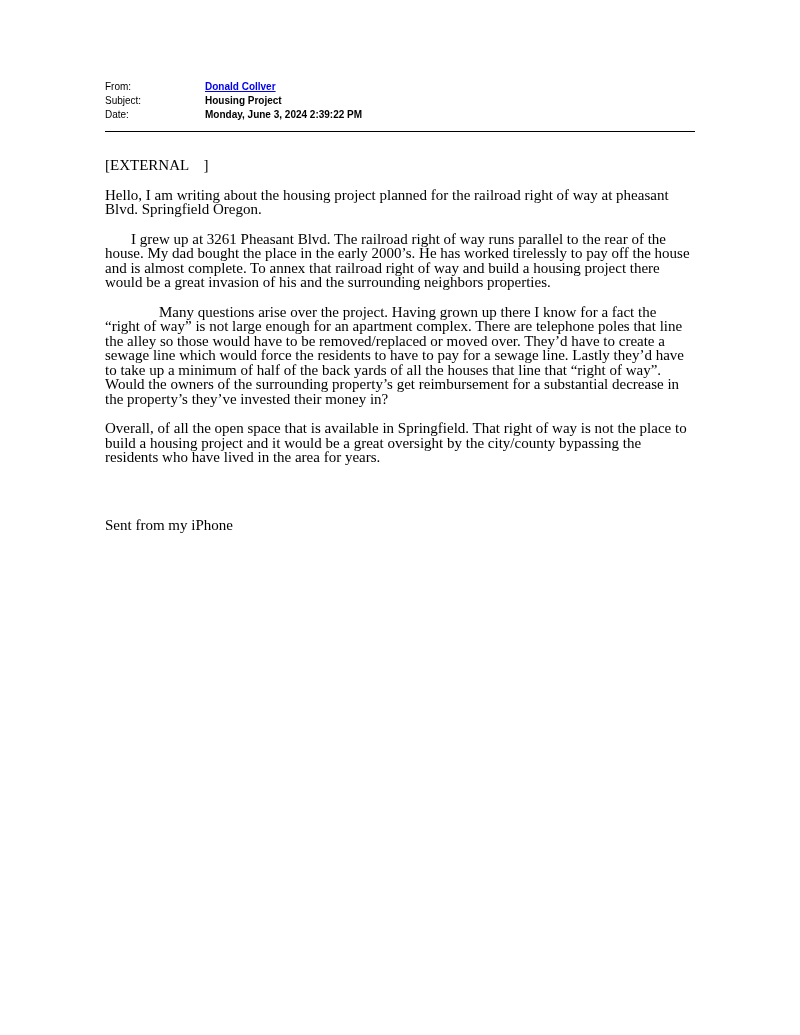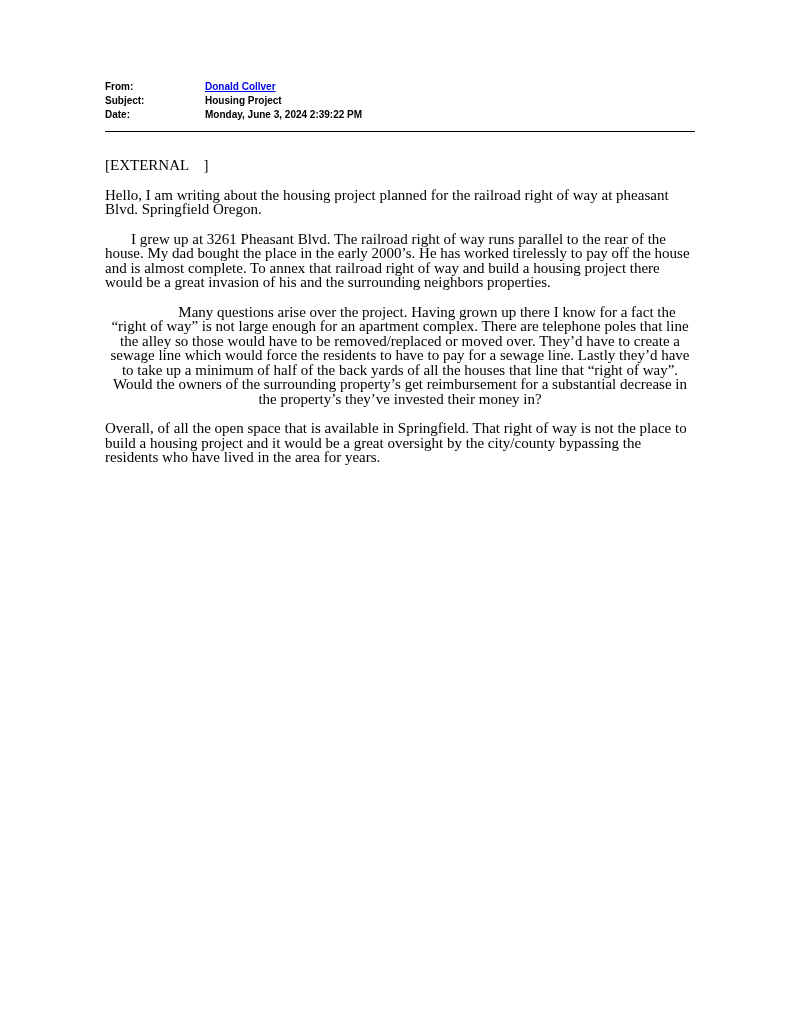--- a/index.html
+++ b/index.html
@@ -19,21 +19,21 @@
   
   .email-header {
     font-family: "Liberation Sans", sans-serif;
     font-size: 10px;
     line-height: 14px;
     color: #000000;
   }
   .header-row { display: flex; }
   .header-label {
     width: 100px;
-    font-weight: bold;
+    font-weight: normal;
     flex-shrink: 0;
   }
   .header-value { font-weight: bold; }
   a.header-link, .header-link {
     color: #0000ee;
     text-decoration: underline;
     cursor: pointer;
   }
   .header-divider {
     border: none;
@@ -44,21 +44,21 @@
   
   .email-body {
     margin-top: 26px;
     font-size: 15px;
     line-height: 14.5px;
     width: 590px;
   }
   .email-body p { margin-bottom: 15px; }
   .external-tag { white-space: pre-wrap; margin-bottom: 18px; }
   .indent-1 { text-indent: 26px; }
-  .indent-2 { text-indent: 54px; text-align: center; }
+  .indent-2 { text-indent: 54px; }
   .signature { margin-top: 15px; }
   .signature div { line-height: 14.5px; }
   .sent-from { margin-top: 53px; }
 </style>
 </head>
 <body>
 
 <div class="page">
 
   <div class="email-header">
@@ -79,15 +79,16 @@
 
   <div class="email-body">
     <p class="external-tag">[EXTERNAL    ]</p>
 
     <p>Hello, I am writing about the housing project planned for the railroad right of way at pheasant Blvd. Springfield Oregon.</p>
     <p class="indent-1">I grew up at 3261 Pheasant Blvd. The railroad right of way runs parallel to the rear of the house. My dad bought the place in the early 2000’s. He has worked tirelessly to pay off the house and is almost complete. To annex that railroad right of way and build a housing project there would be a great invasion of his and the surrounding neighbors properties.</p>
     <p class="indent-2">Many questions arise over the project. Having grown up there I know for a fact the “right of way” is not large enough for an apartment complex. There are telephone poles that line the alley so those would have to be removed/replaced or moved over. They’d have to create a sewage line which would force the residents to have to pay for a sewage line. Lastly they’d have to take up a minimum of half of the back yards of all the houses that line that “right of way”. Would the owners of the surrounding property’s get reimbursement for a substantial decrease in the property’s they’ve invested their money in?</p>
     <p>Overall, of all the open space that is available in Springfield. That right of way is not the place to build a housing project and it would be a great oversight by the city/county bypassing the residents who have lived in the area for years.</p>
 
 
+    <p class="sent-from">Sent from my iPhone</p>
   </div>
 
 </div>
 
 </body></html>

